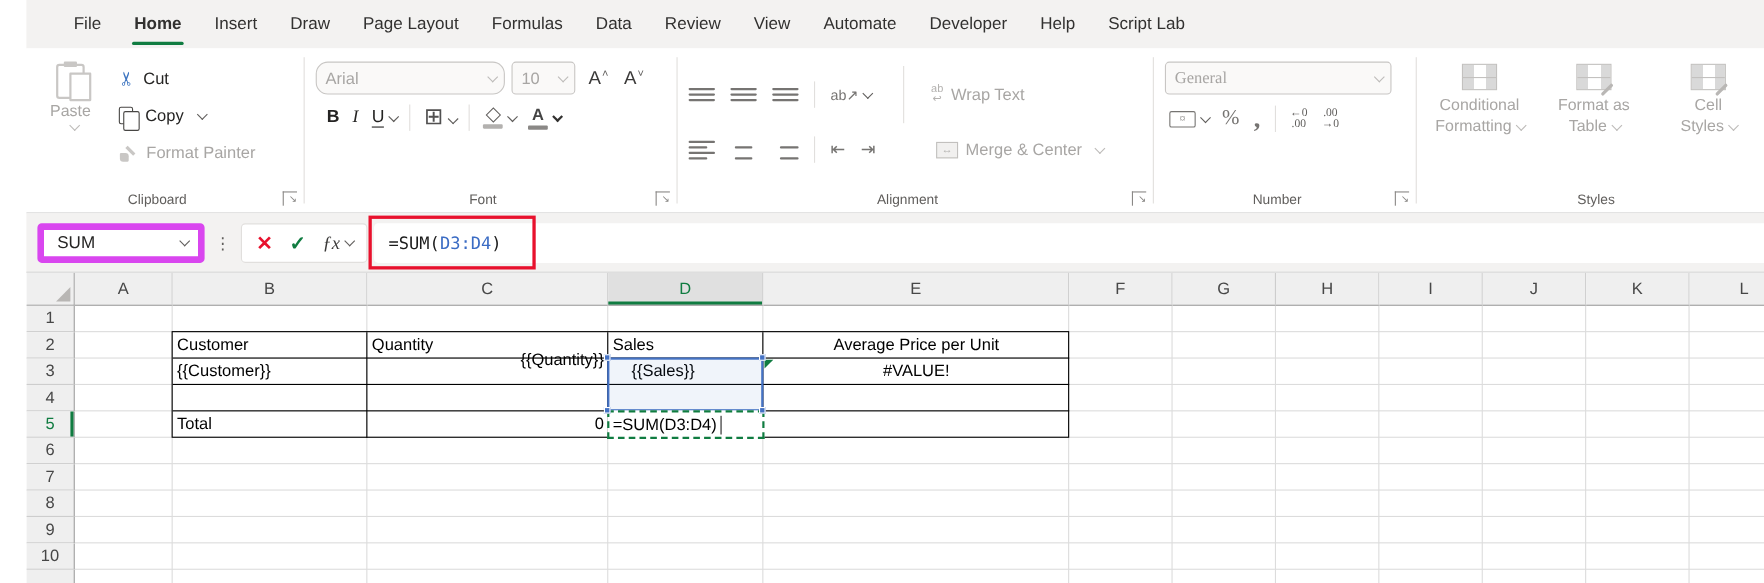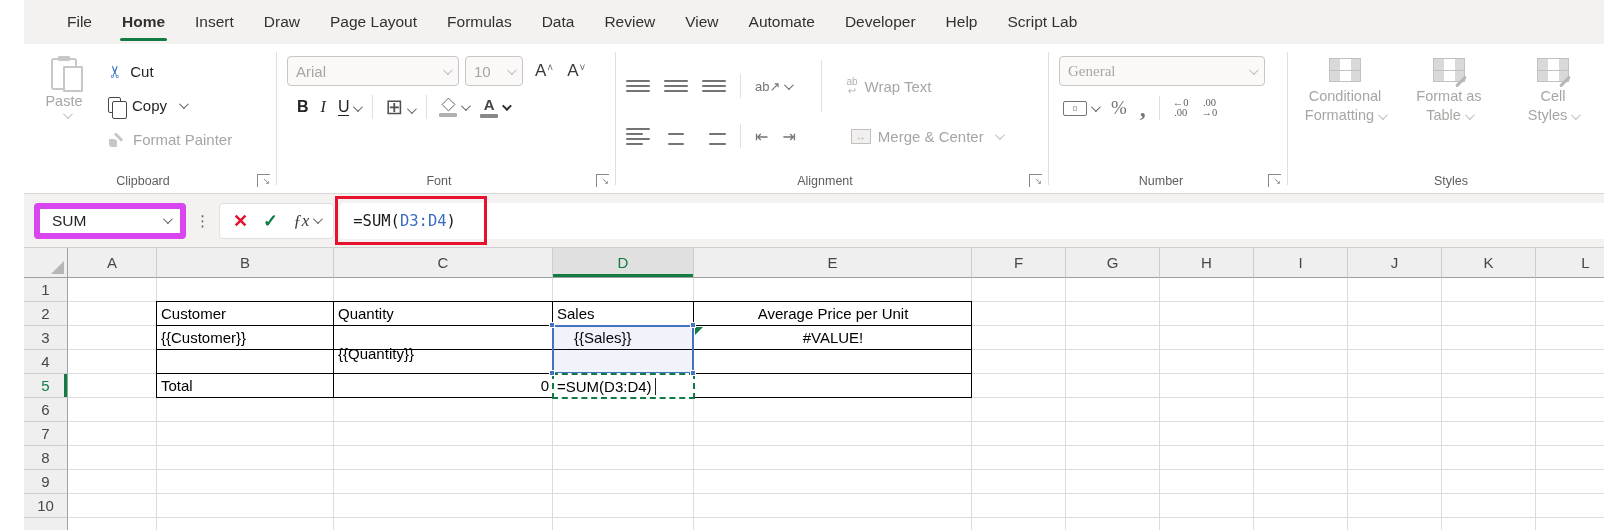--- a/index.html
+++ b/index.html
@@ -191,21 +191,21 @@
         </div>
       </div>
       <div class="rgroup-label">Clipboard</div>
       <div class="launcher">↘</div>
     </div>
     <div class="vsep"></div>
 
     <div class="rgroup" style="width:338px;">
       <div class="fontcol">
         <div class="fontrow">
-          <div class="selbox" style="width:172px;">
+          <div class="selbox" style="width:172px;border-radius:11px;">
             <span>Arial</span>
             <span class="chev dis"></span>
           </div>
           <div class="selbox" style="width:58px;">
             <span>10</span>
             <span class="chev dis"></span>
           </div>
           <span class="szbtn" style="margin-left:6px;">
               <span>A</span>
               <span class="caret">˄</span>
@@ -432,21 +432,21 @@
       <div class="gabs blk" style="left: 528px; top: 54px; width: 1px; height: 96px; z-index: 1;"></div>
       <div class="gabs blk" style="left: 669px; top: 54px; width: 1px; height: 96px; z-index: 1;"></div>
       <div class="gabs blk" style="left: 133px; top: 77px; width: 815px; height: 1px; z-index: 1;"></div>
       <div class="gabs blk" style="left: 133px; top: 101px; width: 815px; height: 1px; z-index: 1;"></div>
       <div class="gabs blk" style="left: 133px; top: 125px; width: 815px; height: 1px; z-index: 1;"></div>
       <div class="gabs celltxt" style="left: 133px; top: 54px; width: 177px; height: 24px; text-align: left; z-index: 2; line-height: 24px;"><span>Customer</span></div>
       <div class="gabs celltxt" style="left: 310px; top: 54px; width: 219px; height: 24px; text-align: left; z-index: 2; line-height: 24px;"><span>Quantity</span></div>
       <div class="gabs celltxt" style="left: 529px; top: 54px; width: 141px; height: 24px; text-align: left; z-index: 2; line-height: 24px;"><span>Sales</span></div>
       <div class="gabs celltxt" style="left: 670px; top: 54px; width: 278px; height: 24px; text-align: center; z-index: 2; line-height: 24px;"><span>Average Price per Unit</span></div>
       <div class="gabs celltxt" style="left: 133px; top: 78px; width: 177px; height: 24px; text-align: left; z-index: 2; line-height: 24px;"><span>{{Customer}}</span></div>
-      <div class="gabs celltxt" style="left: 310px; top: 94px; width: 219px; height: 24px; text-align: left; z-index: 2; line-height: 24px;"><span>{{Quantity}}</span></div>
+      <div class="gabs celltxt" style="left: 310px; top: 68px; width: 219px; height: 24px; text-align: right; z-index: 2; line-height: 24px;"><span>{{Quantity}}</span></div>
       <div class="gabs celltxt" style="left: 546px; top: 78px; width: 163px; height: 24px; text-align: left; z-index: 2; line-height: 24px;"><span>{{Sales}}</span></div>
       <div class="gabs celltxt" style="left: 670px; top: 78px; width: 278px; height: 24px; text-align: center; z-index: 2; line-height: 24px;"><span>#VALUE!</span></div>
       <div class="gabs errtri" style="left: 671px; top: 79px; width: 0px; height: 0px; z-index: 3;"></div>
       <div class="gabs celltxt" style="left: 133px; top: 126px; width: 177px; height: 24px; text-align: left; z-index: 2; line-height: 24px;"><span>Total</span></div>
       <div class="gabs celltxt" style="left: 310px; top: 126px; width: 219px; height: 24px; text-align: right; z-index: 2; line-height: 24px;"><span>0</span></div>
       <div class="gabs sel" style="left: 528px; top: 77px; width: 142px; height: 49px;"></div>
       <div class="gabs handle" style="left: 525px; top: 74px; width: 6px; height: 6px; z-index: 5;"></div>
       <div class="gabs handle" style="left: 666px; top: 74px; width: 6px; height: 6px; z-index: 5;"></div>
       <div class="gabs handle" style="left: 525px; top: 122px; width: 6px; height: 6px; z-index: 5;"></div>
       <div class="gabs handle" style="left: 666px; top: 122px; width: 6px; height: 6px; z-index: 5;"></div>

